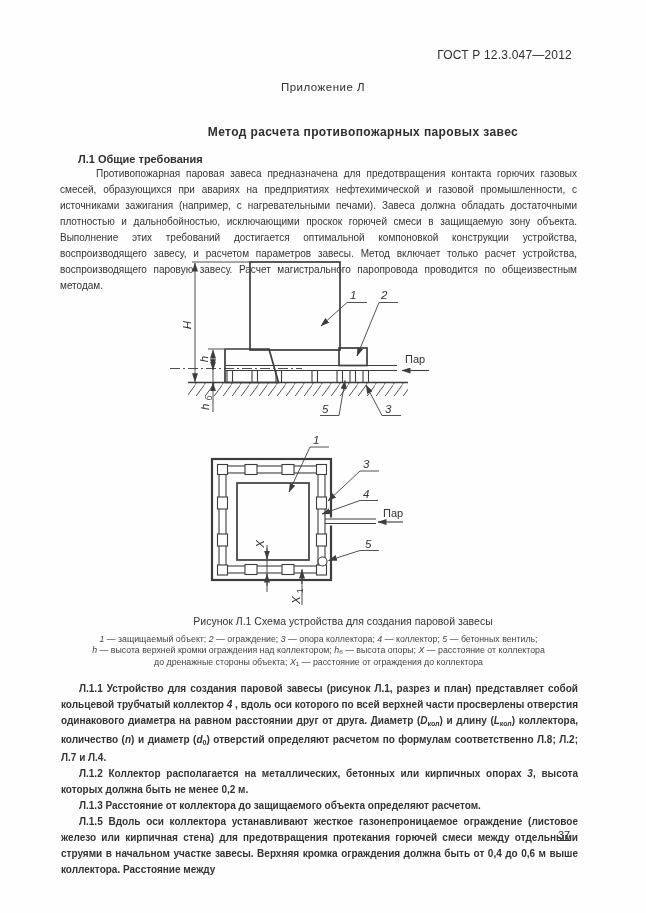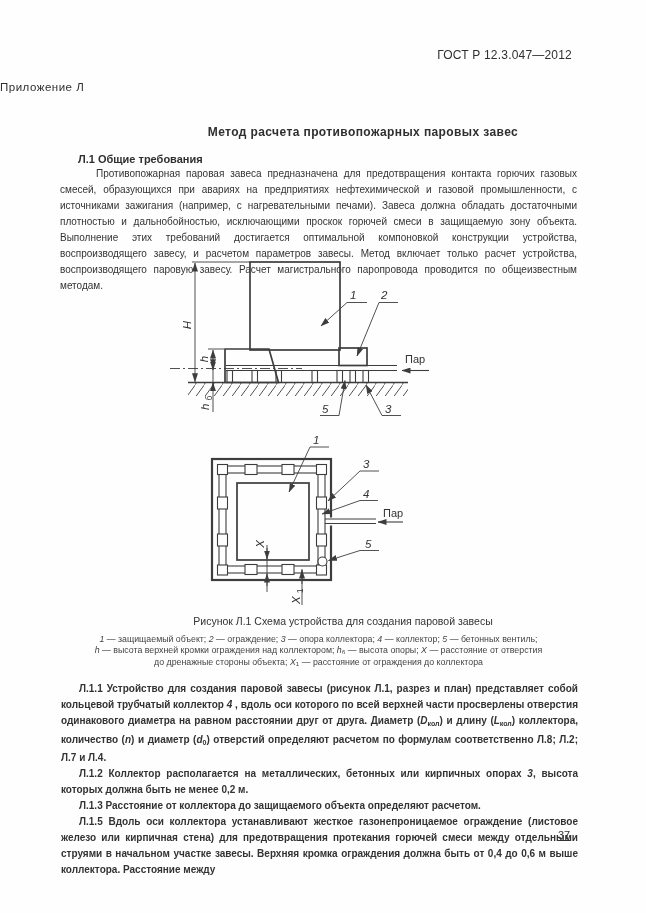--- a/index.html
+++ b/index.html
@@ -2,21 +2,21 @@
 <html><head>
 <meta charset="utf-8">
 <style>
   html,body{margin:0;padding:0;background:#888;}
   .page{
     position:relative;width:646px;height:913px;margin:0 auto;background:#fefefe;
     font-family:"Liberation Sans",sans-serif;color:#2f2f2f;overflow:hidden;
   }
   .abs{position:absolute;}
   .std-ref{top:48px;right:74px;font-size:12px;font-weight:normal;letter-spacing:.2px;}
-  .appendix{top:81px;left:0;width:100%;font-size:11.5px;letter-spacing:.5px;}
+  .appendix{top:81px;left:0;width:100%;text-align:center;font-size:11.5px;letter-spacing:.5px;}
   .doc-title{top:125px;left:0;width:100%;text-align:center;font-size:12px;font-weight:bold;letter-spacing:.4px;margin-left:40px;}
   .sec-head{top:153px;left:78px;font-size:11px;font-weight:bold;}
   .bodytext{font-size:10px;line-height:16px;text-align:justify;color:#333;}
   .intro{top:166px;left:60px;width:517px;}
   .paras{top:681px;left:61px;width:517px;font-weight:bold;}
   .bodytext p{margin:0;text-indent:18px;}
   .fig-caption{top:615px;left:0;width:100%;text-align:center;font-size:10.5px;color:#333;margin-left:20px;}
   .legend{top:634px;left:60px;width:517px;font-size:8.8px;line-height:11px;color:#444;text-align:center;}
   .page-num{top:829px;left:558px;font-size:11px;color:#333;text-decoration:underline;}
   .seg-i{font-style:italic;}
@@ -204,21 +204,21 @@
         <tspan class="it">X</tspan>
         <tspan class="small" dy="2.5">1</tspan>
       </text>
     </g>
   </svg>
 
   <div class="abs fig-caption">Рисунок Л.1 Схема устройства для создания паровой завесы</div>
 
   <div class="abs legend">
     <div><span class="seg-i">1</span><span> — защищаемый объект; </span><span class="seg-i">2</span><span> — ограждение; </span><span class="seg-i">3</span><span> — опора коллектора; </span><span class="seg-i">4</span><span> — коллектор; </span><span class="seg-i">5</span><span> — бетонных вентиль;</span></div>
-    <div><span class="seg-i">h</span><span> — высота верхней кромки ограждения над коллектором; </span><span class="seg-i">h</span><span class="seg-sub">б</span><span> — высота опоры; </span><span class="seg-i">X</span><span> — расстояние от отверстия</span></div>
+    <div><span class="seg-i">h</span><span> — высота верхней кромки ограждения над коллектором; </span><span class="seg-i">h</span><span class="seg-sub">б</span><span> — высота опоры; </span><span class="seg-i">X</span><span> — расстояние от коллектора</span></div>
     <div><span>до дренажные стороны объекта; </span><span class="seg-i">X</span><span class="seg-sub">1</span><span> — расстояние от ограждения до коллектора</span></div>
   </div>
 
   <div class="abs bodytext paras">
     <p><span>Л.1.1 Устройство для создания паровой завесы (рисунок Л.1, разрез и план) представляет собой кольцевой трубчатый коллектор </span><span class="seg-i">4</span><span> , вдоль оси которого по всей верхней части просверлены отверстия одинакового диаметра на равном расстоянии друг от друга. Диаметр (</span><span class="seg-i">D</span><span class="seg-sub">кол</span><span>) и длину (</span><span class="seg-i">L</span><span class="seg-sub">кол</span><span>) коллектора, количество (</span><span class="seg-i">n</span><span>)  и диаметр (</span><span class="seg-i">d</span><span class="seg-sub">0</span><span>) отверстий определяют расчетом по формулам соответственно Л.8; Л.2; Л.7 и Л.4.</span></p>
     <p><span>Л.1.2 Коллектор располагается на металлических, бетонных или кирпичных опорах </span><span class="seg-i">3</span><span>, высота которых должна быть не менее 0,2 м.</span></p>
     <p><span>Л.1.3 Расстояние от коллектора до защищаемого объекта определяют расчетом.</span></p>
     <p><span>Л.1.5 Вдоль оси коллектора устанавливают жесткое газонепроницаемое ограждение (листовое железо или кирпичная стена) для предотвращения протекания горючей смеси между отдельными струями в начальном участке завесы. Верхняя кромка ограждения должна быть от 0,4 до 0,6 м выше коллектора. Расстояние между</span></p>
   </div>
 

